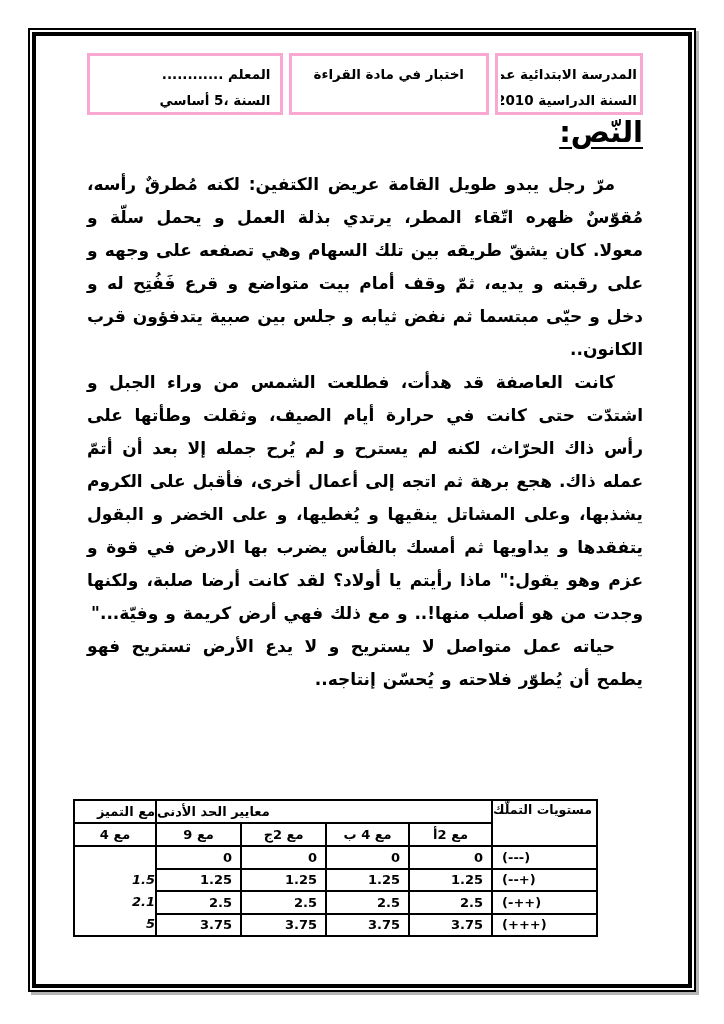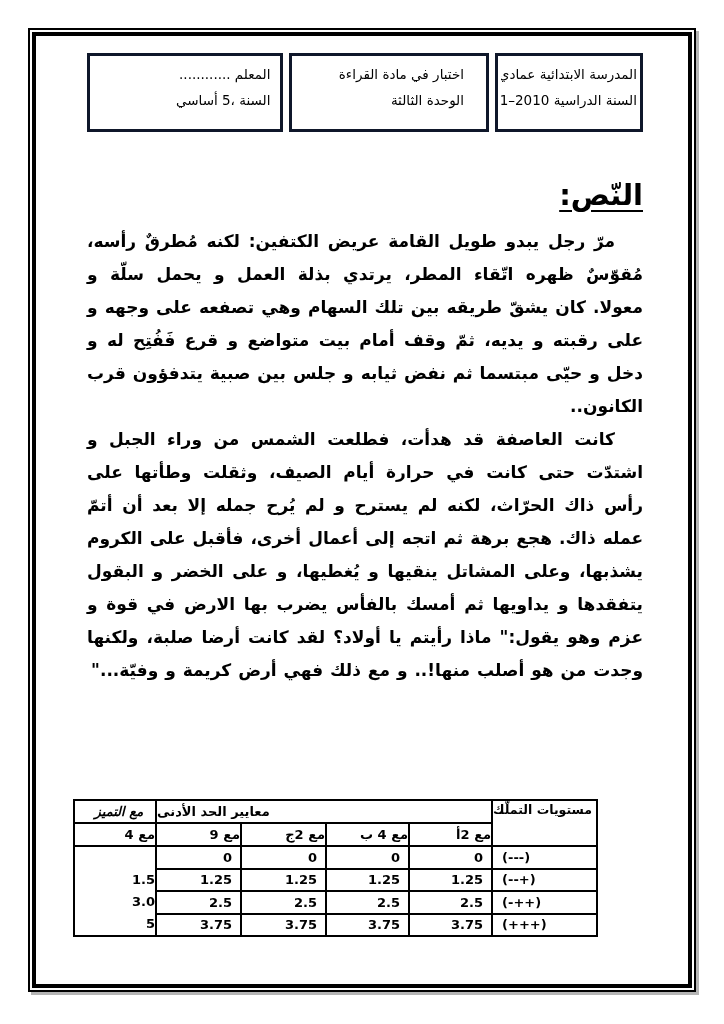--- a/index.html
+++ b/index.html
@@ -7,79 +7,79 @@
     font-family:"DejaVu Sans", sans-serif; }
   body { position:relative; overflow:hidden; }
 
   
   .frame { position:absolute; left:28px; top:28px; right:28px; bottom:32px;
     border:2px solid #000; padding:2px; box-shadow:3px 3px 0 #b5b5b5; }
   .frame-inner { width:100%; height:100%; border:4px solid #000; position:relative; }
 
   
   .header-row { display:flex; direction:rtl; gap:6px; margin:17px 45px 0 51px; }
-  .hbox { border:3px solid #0f172a; height:79px; padding-top:5px;
-    font-weight:normal; font-size:13.5px; line-height:26px; direction:rtl; }
+  .hbox { border:3px solid #f9a8d4; height:62px; padding-top:5px;
+    font-weight:bold; font-size:13.5px; line-height:26px; direction:rtl; }
   .hbox div { white-space:nowrap; overflow:hidden; }
   .hbox-school { width:148px; text-align:center; padding:5px 3px 0 3px; }
   .hbox-exam   { width:200px; text-align:right; padding-right:22px; }
   .hbox-teacher{ width:197px; text-align:right; padding-right:10px; }
 
   .text-col { margin:0 45px 0 51px; direction:rtl; }
-  .doc-title { margin-top:46px; text-align:right; font-size:29px; font-weight:bold;
+  .doc-title { text-align:right; font-size:29px; font-weight:bold;
     text-decoration:underline; text-underline-offset:5px; }
-  .body-text { margin-top:13px; }
+  .body-text { margin-top:19px; }
   .body-text p { direction:rtl; text-align:justify; text-indent:28px;
     font-size:17px; font-weight:bold; line-height:33px; word-spacing:1px; }
 
   
   .rubric-wrap { position:absolute; top:763px; right:90px; }
   table.rubric { border-collapse:collapse; direction:rtl;
     font-size:13px; font-weight:bold; table-layout:fixed; }
   table.rubric td { border:2px solid #000; overflow:hidden; }
   .rub-h1 { height:23px; }
   .rub-h2 { height:23px; }
   .rub-d  { height:22px; }
   td.c-levels-head { text-align:right; vertical-align:top; padding:1px 4px 16px 0;
     font-size:12.5px; white-space:nowrap; }
   td.c-min { text-align:left; }
-  td.c-exc-head { padding-right:12px; white-space:nowrap;font-style:italic; }
-  td.c-sub { text-align:right; white-space:nowrap; }
+  td.c-exc-head { padding-right:0; white-space:nowrap; }
+  td.c-sub { text-align:center; white-space:nowrap; }
   td.c-lvl { text-align:left; padding-left:9px; direction:ltr; white-space:nowrap; }
   td.c-val { text-align:right; padding-left:0; padding-right:8px; direction:ltr; }
   td.c-exc-merged { vertical-align:top; }
   .exc-line { height:22px; line-height:22px; text-align:right; padding-left:8px;
-    direction:ltr; }
+    direction:ltr;font-style:italic; }
 </style>
 </head>
 <body>
 
 <div class="frame">
   <div class="frame-inner">
 
     <div class="header-row">
       <div class="hbox hbox-school">
         <div>المدرسة الابتدائية عمادي</div>
         <div>السنة الدراسية 2010–2011</div>
       </div>
       <div class="hbox hbox-exam">
         <div>اختبار في مادة القراءة</div>
-        <div>الوحدة الثالثة</div>
       </div>
       <div class="hbox hbox-teacher">
         <div>المعلم ............</div>
         <div>السنة ،5 أساسي</div>
       </div>
     </div>
 
     <div class="text-col">
       <div class="doc-title">النّص:</div>
       <div class="body-text">
         <p>مرّ رجل يبدو طويل القامة عريض الكتفين: لكنه مُطرقٌ رأسه، مُقوّسٌ ظهره اتّقاء المطر، يرتدي بذلة العمل و يحمل سلّة و معولا. كان يشقّ طريقه بين تلك السهام وهي تصفعه على وجهه و على رقبته و يديه، ثمّ وقف أمام بيت متواضع و قرع فَفُتِح له و دخل و حيّى مبتسما ثم نفض ثيابه و جلس بين صبية يتدفؤون قرب الكانون..</p>
         <p>كانت العاصفة قد هدأت، فطلعت الشمس من وراء الجبل و اشتدّت حتى كانت في حرارة أيام الصيف، وثقلت وطأتها على رأس ذاك الحرّاث، لكنه لم يسترح و لم يُرح جمله إلا بعد أن أتمّ عمله ذاك. هجع برهة ثم اتجه إلى أعمال أخرى، فأقبل على الكروم يشذبها، وعلى المشاتل ينقيها و يُغطيها، و على الخضر و البقول يتفقدها و يداويها ثم أمسك بالفأس يضرب بها الارض في قوة و عزم وهو يقول:" ماذا رأيتم يا أولاد؟ لقد كانت أرضا صلبة، ولكنها وجدت من هو أصلب منها!.. و مع ذلك فهي أرض كريمة و وفيّة..."</p>
+        <p>حياته عمل متواصل لا يستريح و لا يدع الأرض تستريح فهو يطمح أن يُطوّر فلاحته و يُحسّن إنتاجه..</p>
       </div>
     </div>
 
     <div class="rubric-wrap">
       <table class="rubric">
         <colgroup>
           <col style="width:92px">
             <col style="width:83px">
             <col style="width:83px">
           <col style="width:85px">
@@ -101,21 +101,21 @@
         </tr>
         <tr class="rub-d">
           <td class="c-lvl">(---)</td>
           <td class="c-val">0</td>
           <td class="c-val">0</td>
           <td class="c-val">0</td>
           <td class="c-val">0</td>
           <td class="c-exc-merged" rowspan="4">
             <div class="exc-line"></div>
             <div class="exc-line">1.5</div>
-            <div class="exc-line">3.0</div>
+            <div class="exc-line">2.1</div>
             <div class="exc-line">5</div>
           </td>
         </tr>
         <tr class="rub-d">
           <td class="c-lvl">(--+)</td>
           <td class="c-val">1.25</td>
           <td class="c-val">1.25</td>
           <td class="c-val">1.25</td>
           <td class="c-val">1.25</td>
         </tr>

